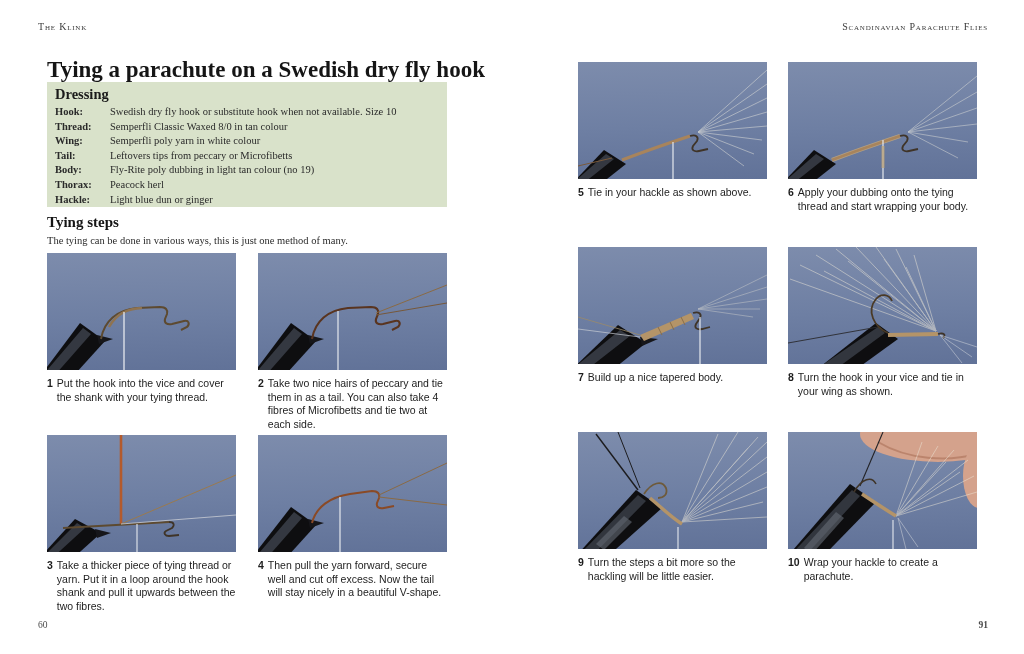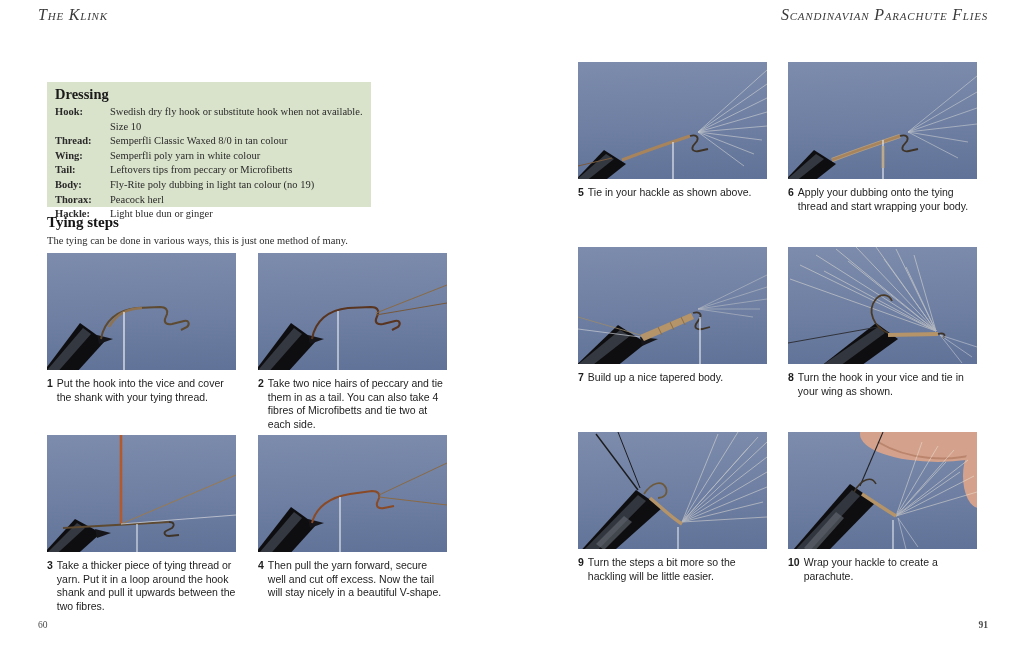--- a/index.html
+++ b/index.html
@@ -1,29 +1,29 @@
 <!DOCTYPE html>
 <html><head>
 <meta charset="utf-8">
 <style>
   html,body{margin:0;padding:0;background:#ffffff;}
   .spread{position:relative;width:1024px;height:654px;background:#ffffff;overflow:hidden;
           font-family:"Liberation Serif",serif;color:#1f1f1f;}
-  .running-head{position:absolute;top:6px;font-size:16px;letter-spacing:.8px;
-                font-variant:small-caps;color:#3a3a3a;font-style:italic;}
+  .running-head{position:absolute;top:21px;font-size:10px;letter-spacing:.8px;
+                font-variant:small-caps;color:#3a3a3a;}
   .rh-left{left:38px;}
   .rh-right{right:36px;text-align:right;}
   .page-number{position:absolute;top:620px;font-size:9.5px;color:#4a4a4a;}
   .pn-left{left:38px;}
   .pn-right{right:36px;font-weight:bold;}
 
   .article-title{position:absolute;left:47px;top:42px;width:460px;
                  font-size:23px;font-weight:bold;color:#151515;}
 
-  .dressing-box{position:absolute;left:47px;top:82px;width:324px;height:125px;
+  .dressing-box{position:absolute;left:47px;top:82px;width:400px;height:125px;
                 box-sizing:border-box;background:#d9e2ca;padding:4px 8px 12px 8px;}
   .dressing-heading{font-size:14.5px;font-weight:bold;color:#1a1a1a;margin-bottom:2px;}
   .drow{display:flex;font-size:10.5px;line-height:14.6px;color:#2a2a2a;gap:9px;}
   .dlabel{width:46px;font-weight:bold;flex:none;}
   .dvalue{flex:1;}
 
   .tying-steps-heading{position:absolute;left:47px;top:214px;font-size:15px;font-weight:bold;color:#151515;text-align:center;}
   .tying-steps-intro{position:absolute;left:47px;top:235px;font-size:10.5px;color:#2a2a2a;text-align:center;}
 
   .step{position:absolute;width:189px;}
@@ -42,20 +42,21 @@
   #fig9{left:578px;top:432px} #fig10{left:788px;top:432px}
 </style>
 </head>
 <body>
 
 <div class="spread">
 
   <div class="running-head rh-left">The Klink</div>
   <div class="running-head rh-right">Scandinavian Parachute Flies</div>
 
+  <h1 class="article-title">Tying a parachute on a Swedish dry fly hook</h1>
 
   <div class="dressing-box">
     <div class="dressing-heading">Dressing</div>
     <div class="drow">
       <span class="dlabel">Hook:</span>
       <span class="dvalue">Swedish dry fly hook or substitute hook when not available. Size 10</span>
     </div>
     <div class="drow">
       <span class="dlabel">Thread:</span>
       <span class="dvalue">Semperfli Classic Waxed 8/0 in tan colour</span>

